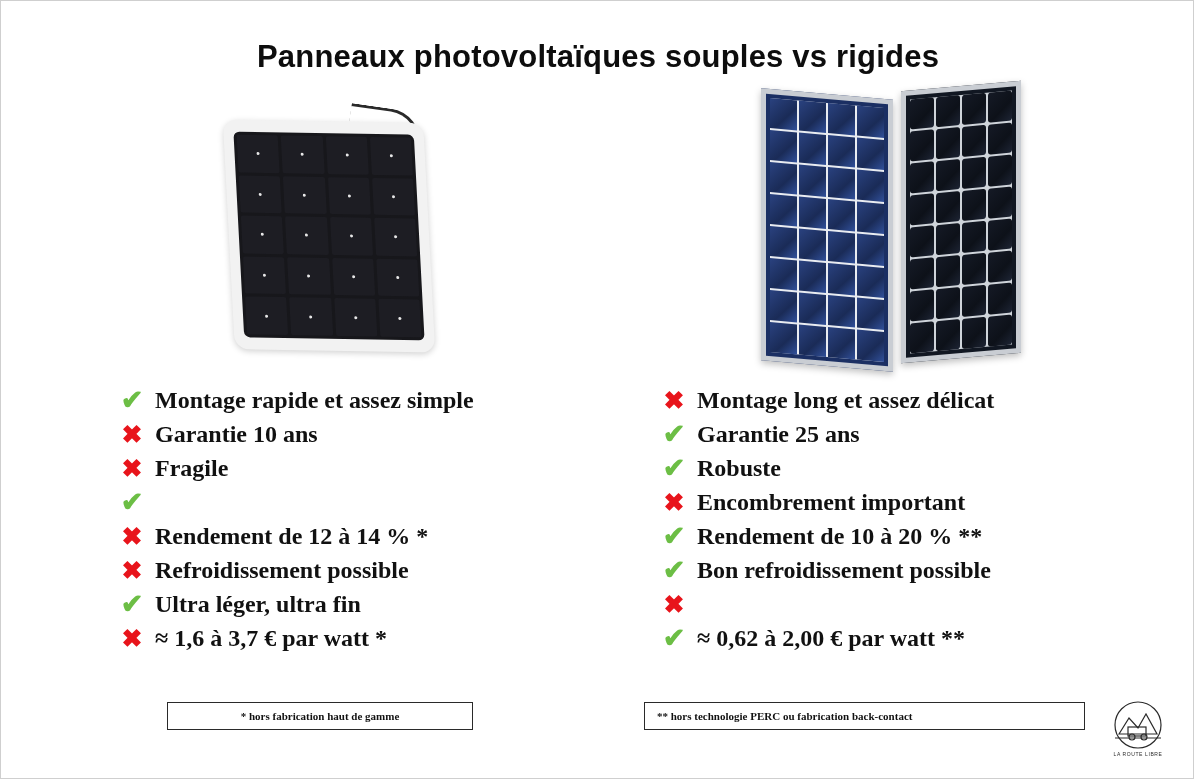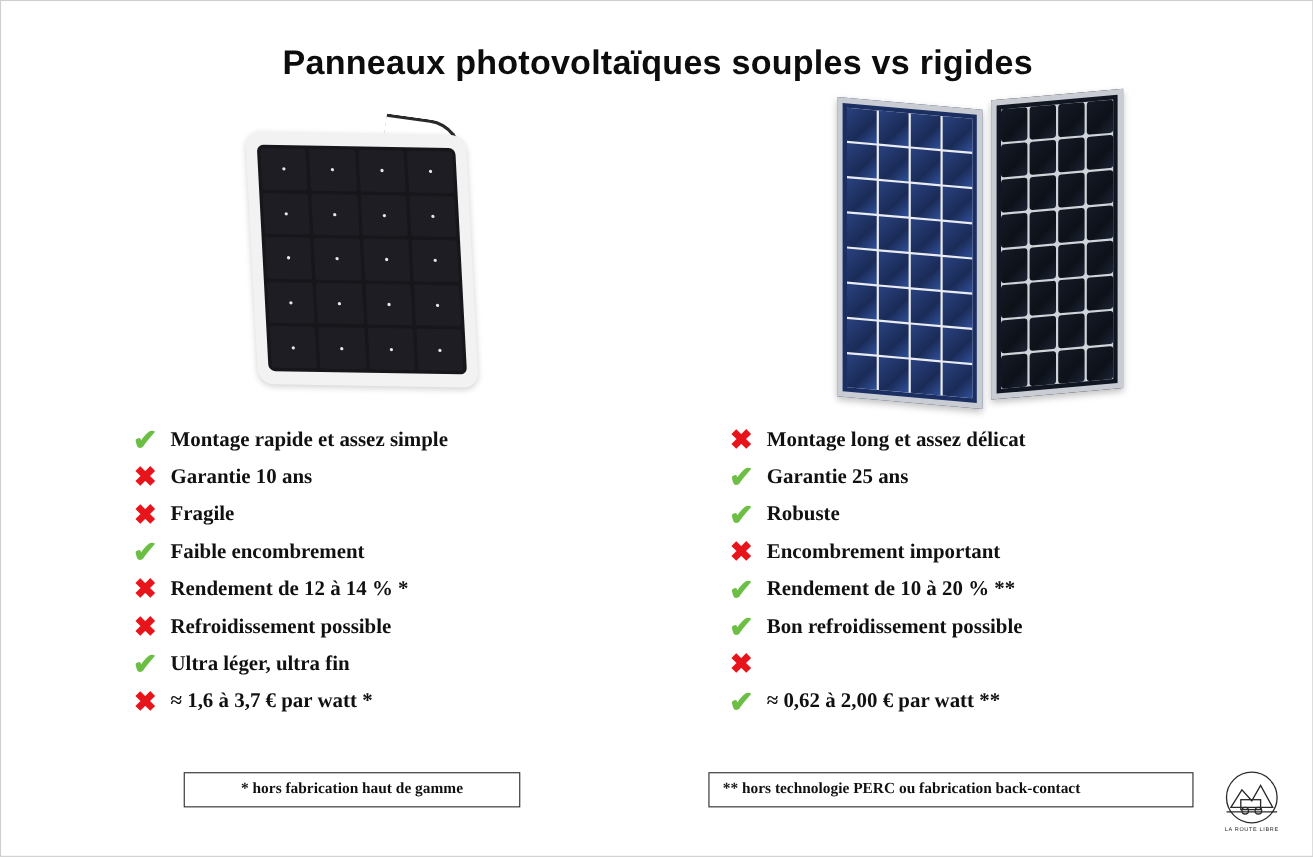--- a/index.html
+++ b/index.html
@@ -164,35 +164,35 @@
     width: 46px;
     flex: 0 0 46px;
     text-align: center;
     font-size: 26px;
     line-height: 1;
     font-weight: bold;
   }
   .mark.yes { color: #6cbe45; font-size: 27px; }
   .mark.no  { color: #e8141b; font-size: 25px; }
   .row-label {
-    font-size: 19px;
+    font-size: 24px;
     color: #111111;
     font-family: "Liberation Serif", serif;
     font-weight: bold;
     white-space: nowrap;
   }
 
   
   .note {
     position: absolute;
     border: 1px solid #2a2a2a;
     background: #ffffff;
     font-family: "Liberation Serif", serif;
     font-weight: bold;
-    font-size: 14px;
+    font-size: 11px;
     color: #111111;
     padding: 7px 12px;
     box-sizing: border-box;
   }
   #note-left {
     left: 166px;
     top: 701px;
     width: 306px;
     text-align: center;
   }
@@ -338,21 +338,20 @@
     <div class="row">
       <div class="mark no">✖</div>
       <div class="row-label">Garantie 10 ans</div>
     </div>
     <div class="row">
       <div class="mark no">✖</div>
       <div class="row-label">Fragile</div>
     </div>
     <div class="row">
       <div class="mark yes">✔</div>
-      <div class="row-label">Faible encombrement</div>
     </div>
     <div class="row">
       <div class="mark no">✖</div>
       <div class="row-label">Rendement de 12 à 14 % *</div>
     </div>
     <div class="row">
       <div class="mark no">✖</div>
       <div class="row-label">Refroidissement possible</div>
     </div>
     <div class="row">

